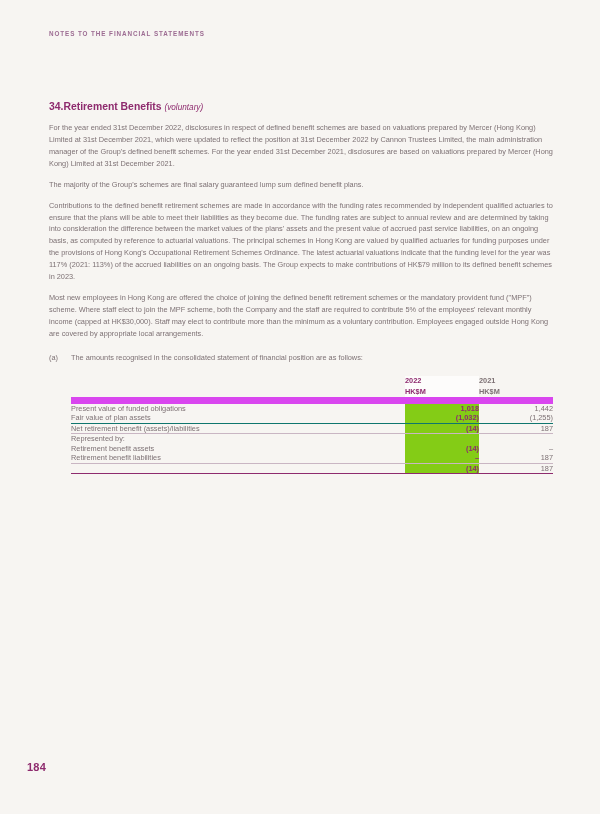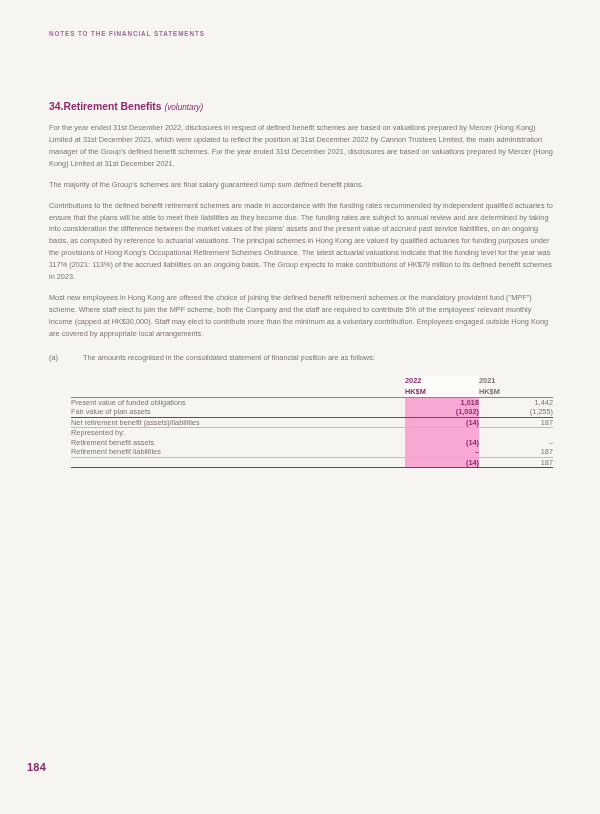--- a/index.html
+++ b/index.html
@@ -73,21 +73,20 @@
     font-size: 7.35px;
     line-height: 1.62;
     color: #7d7174;
   }
   .subsection .marker {
     width: 22px;
     flex: 0 0 22px;
   }
   .subsection .sub-text {
     flex: 1;
-    margin-left: 12px;
   }
 
   
   .fin-table-wrap {
     margin-top: 13px;
     margin-left: 22px;
     width: 482px;
   }
   table.fin-table {
     width: 100%;
@@ -112,40 +111,40 @@
     line-height: 1.38;
     height: 13px;
   }
   .col-head.y2022 { color: #8e2b6e; background: #fdfcfb; }
   .col-head.y2021 { color: #7d7174; }
   .col-head .unit { display: block; }
 
   .head-row-top td, .head-row-top th { padding-bottom: 1px; }
 
   tr.rule-top > * {
-    border-top: 1px solid #d946ef;
+    border-top: 7px solid #d946ef;
   }
 
   .cell-label {
     text-align: left;
     padding: 3.6px 0 3.4px 3px;
     color: #7d7174;
     line-height: 1.3;
   }
   .cell-num {
     text-align: right;
     padding: 3.6px 6px 3.4px 0;
     line-height: 1.3;
     color: #7d7174;
     white-space: nowrap;
   }
   .cell-num.y2022 {
     color: #8e2b6e;
     font-weight: 700;
-    background: #f9a8d4;
+    background: #84cc16;
   }
 
   tr.thin-above > * { border-top: 1px solid #0f766e; }
   tr.mid-rule > *   { border-top: 1px solid #c9b6c3; }
   tr.total-row > *  { border-top: 1px solid #c9b6c3; }
 
   .bottom-rule {
     height: 0;
     border-top: 1.7px solid #8e2b6e;
     margin-left: 22px;

